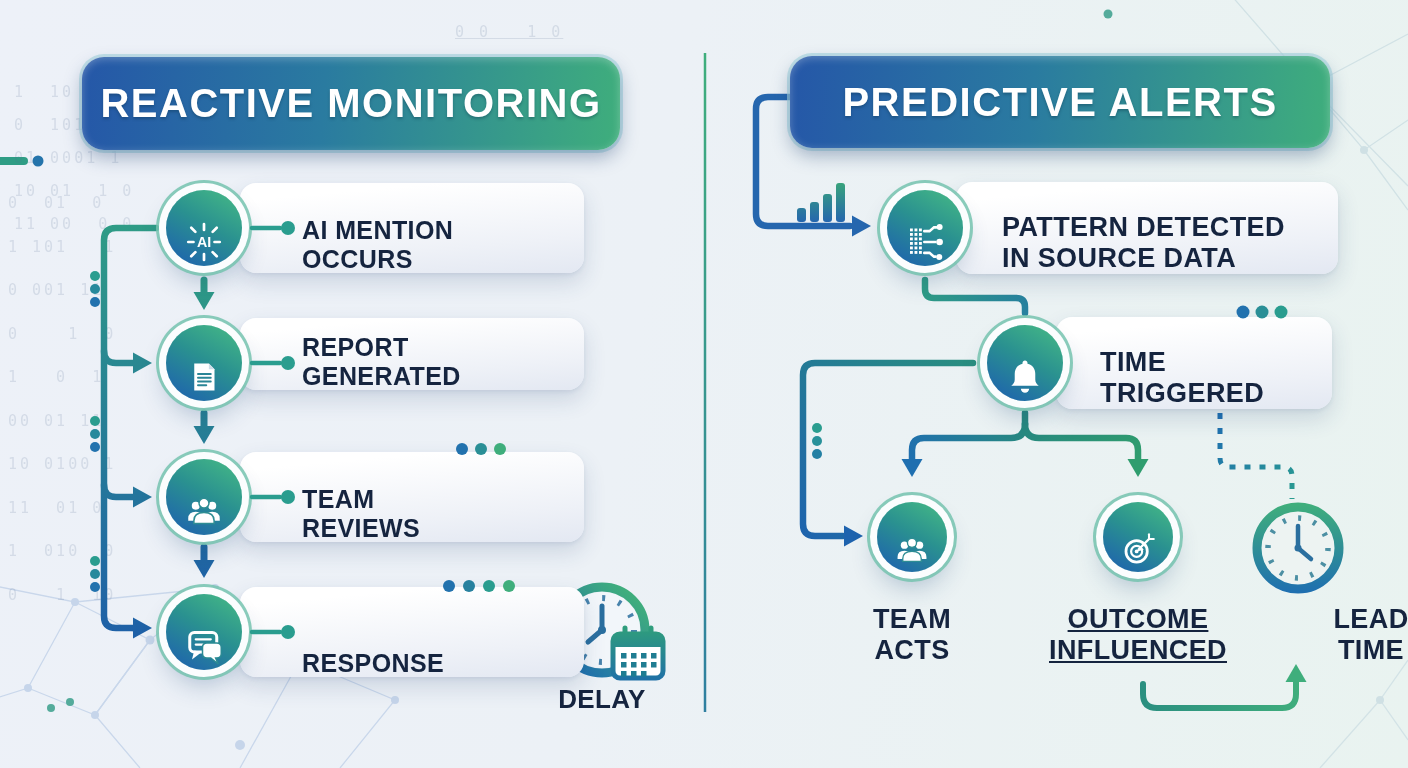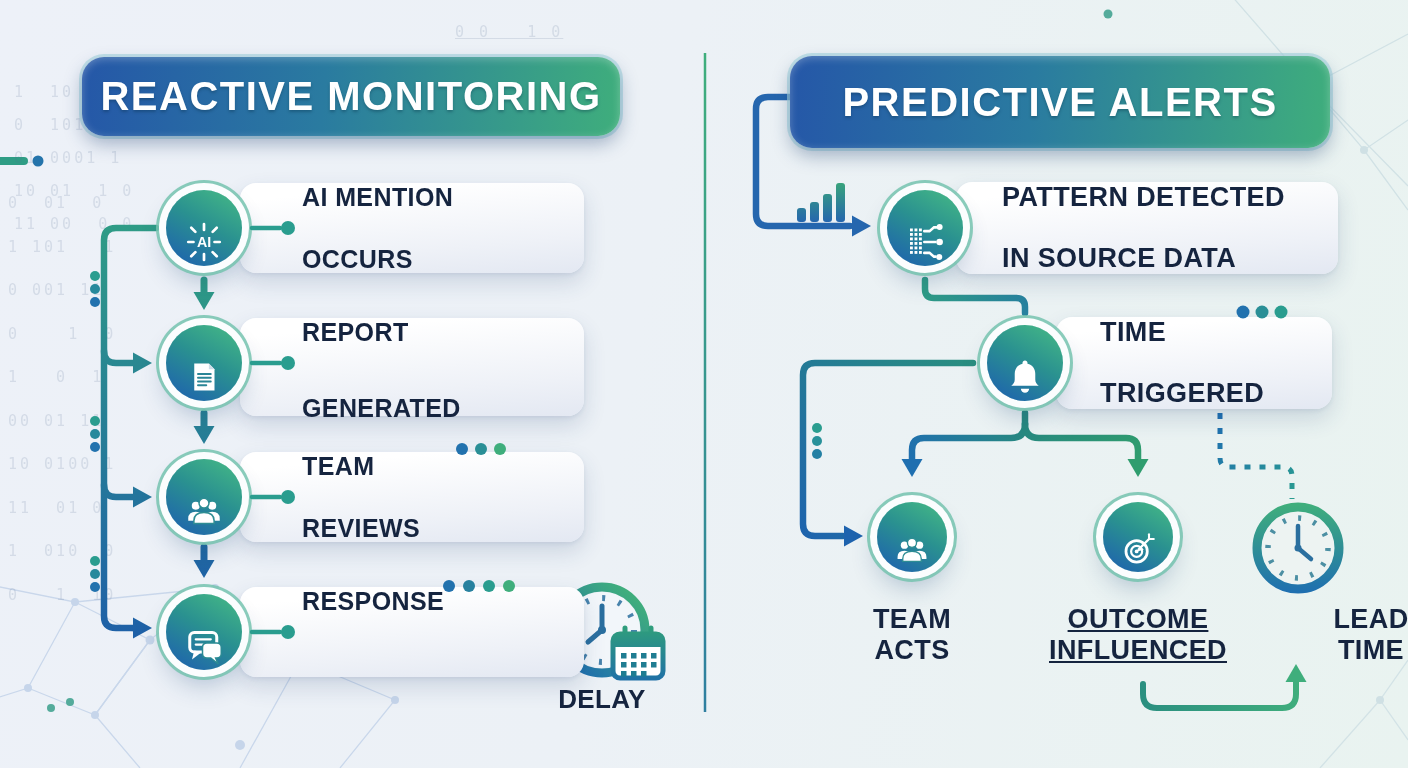--- a/index.html
+++ b/index.html
@@ -23,21 +23,21 @@
     position:absolute; z-index:3; display:flex; align-items:center; justify-content:center;
     border-radius:22px; color:#fff; font-weight:800; letter-spacing:1.5px; font-size:40px;
     background:linear-gradient(95deg,#2557a8 0%,#2a7ba0 45%,#3fae7c 100%);
     box-shadow:0 8px 18px rgba(25,60,110,.35),0 0 0 3px rgba(170,215,225,.65),inset 0 2px 8px rgba(255,255,255,.28);
     text-shadow:0 2px 3px rgba(10,45,70,.35);
   }
   .card{
     position:absolute; z-index:2; border-radius:16px;
     background:linear-gradient(175deg,#ffffff 15%,#eef1f7 70%,#e3e8f2 100%);
     box-shadow:0 10px 22px rgba(40,70,120,.16),0 2px 4px rgba(40,70,120,.08);
-    display:flex; flex-direction:column; justify-content:space-between;
+    display:flex; flex-direction:column; justify-content:flex-end;
     color:#15243f; font-weight:800;
   }
   .card .ln{line-height:1.14; letter-spacing:.4px;}
   .card--l{font-size:25px;}
   .card--r{font-size:27px;}
   .node{
     position:absolute; z-index:3; width:76px; height:76px; border-radius:50%;
     background:linear-gradient(210deg,#43b686 6%,#2a9190 46%,#1e63ae 94%);
     box-shadow:0 0 0 7px #fbfdfe,0 0 0 10px rgba(118,195,175,.85),0 14px 26px rgba(25,70,120,.30);
     display:flex; align-items:flex-end; justify-content:center;
@@ -274,29 +274,29 @@
     <g>
       <circle cx="1298" cy="548" r="37" fill="#edf3f2"></circle>
       <circle cx="1298" cy="548" r="41" fill="none" stroke="url(#clockGrad2)" stroke-width="9"></circle>
       <circle cx="1298" cy="548" r="30" fill="none" stroke="#2f7d95" stroke-width="5.5" stroke-dasharray="3 12.7" opacity="0.85"></circle>
       <line x1="1298" y1="548" x2="1298" y2="526" stroke="#2b6f9f" stroke-width="4.5" stroke-linecap="round"></line>
       <line x1="1298" y1="548" x2="1311" y2="559" stroke="#2b6f9f" stroke-width="4.5" stroke-linecap="round"></line>
       <circle cx="1298" cy="548" r="3.5" fill="#2b6f9f"></circle>
     </g>
   </svg>
 
-  <div class="banner" style="left:82px;top:57px;width:538px;height:79px;">
+  <div class="banner" style="left:82px;top:57px;width:538px;height:93px;">
     <span>REACTIVE MONITORING</span>
   </div>
 
   <div class="card card--l" style="left:240px;top:183px;width:282px;height:90px;padding-left:62px;">
     <div class="ln">AI MENTION</div>
     <div class="ln">OCCURS</div>
   </div>
-  <div class="card card--l" style="left:240px;top:318px;width:282px;height:98px;padding-left:62px;gap:47px;">
+  <div class="card card--l" style="left:240px;top:318px;width:282px;height:72px;padding-left:62px;">
     <div class="ln">REPORT</div>
     <div class="ln">GENERATED</div>
   </div>
   <div class="card card--l" style="left:240px;top:452px;width:282px;height:90px;padding-left:62px;">
     <div class="ln">TEAM</div>
     <div class="ln">REVIEWS</div>
   </div>
   <div class="card card--l" style="left:240px;top:587px;width:282px;height:90px;padding-left:62px;">
     <div class="ln">RESPONSE</div>
 

